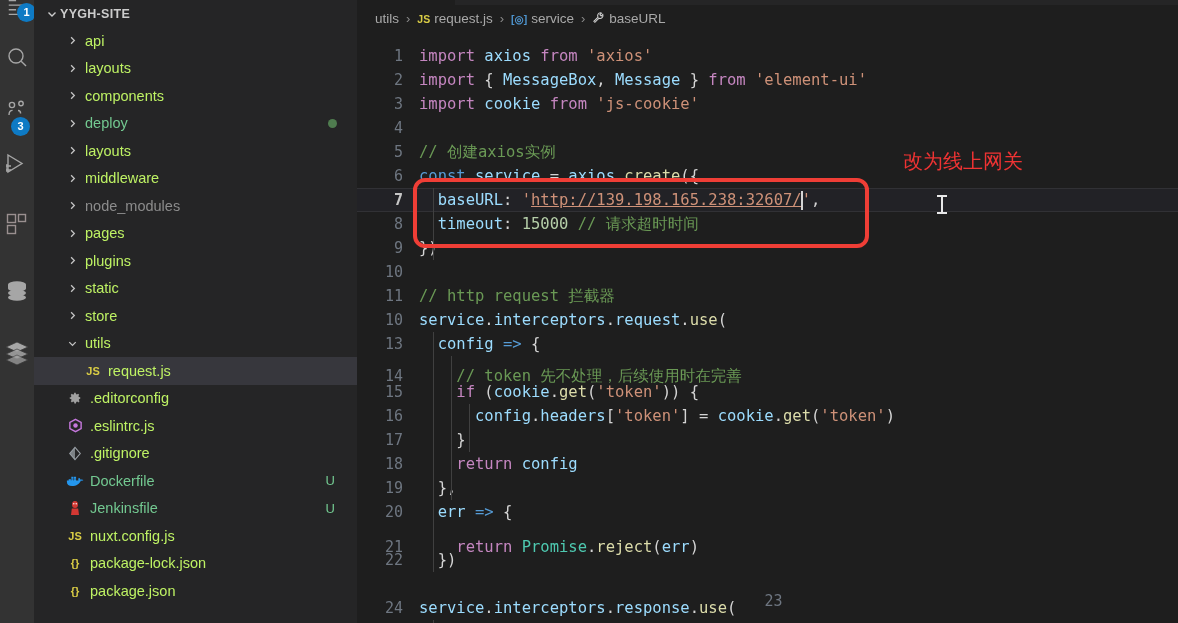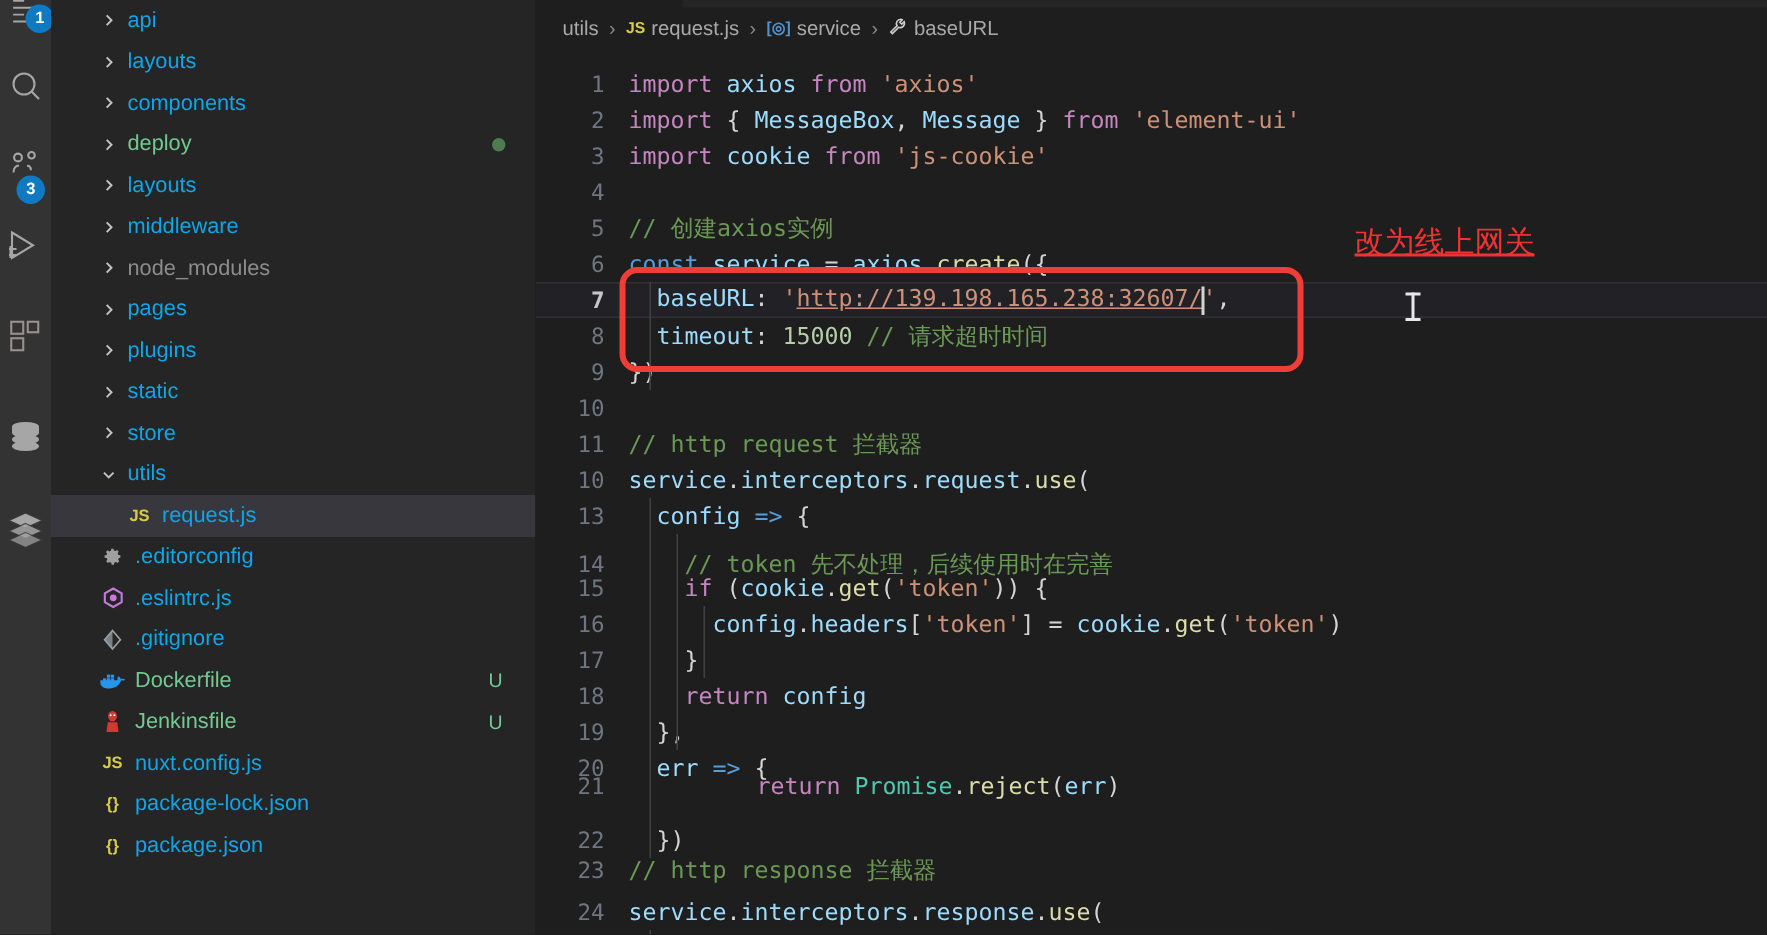--- a/index.html
+++ b/index.html
@@ -75,21 +75,21 @@
   .row .lbl { padding-left: 4px; }
   .row .u {
     position: absolute; right: 22px;
     font-size: 13px;
   }
   .dot {
     position: absolute; right: 20px;
     width: 9px; height: 9px; border-radius: 50%;
     background: #4f7c4f;
   }
-  .c-default { color: #0ea5e9; }
+  .c-default { color: #bef264; }
   .c-dim { color: #8c8c8c; }
   .c-green { color: #73c991; }
   .c-js { color: #d9cc45; }
   .c-json { color: #d9cc45; }
   .c-gear { color: #a0a0a0; }
   .c-eslint { color: #c678dd; }
   .c-git { color: #9aa0a6; }
   .c-docker { color: #2496ed; }
   .c-jenkins { color: #d33833; }
 
@@ -161,21 +161,20 @@
     border: 4px solid #ef3e36;
     border-radius: 12px;
     pointer-events: none;
   }
   .annot {
     position: absolute;
     color: #ef3333;
     font-size: 20px;
     font-family: "DejaVu Sans", sans-serif;
     white-space: nowrap;
-    text-decoration: underline;
   }
   .ibeam {
     position: absolute;
     width: 2px; height: 19px; background: #e8e8e8;
   }
   .ibeam::before, .ibeam::after {
     content: ""; position: absolute; left: -4px; width: 10px; height: 2px; background: #e8e8e8;
   }
   .ibeam::before { top: 0; }
   .ibeam::after { bottom: 0; }
@@ -238,20 +237,28 @@
     <div class="act-icon" style="top:332px">
       <svg width="26" height="26" viewBox="0 0 26 26" fill="#a6a6a6" stroke="#3a3a3a" stroke-width="0.8">
         <path d="M13 2 L24 7 L13 12 L2 7 Z"></path>
         <path d="M13 9 L24 14 L13 19 L2 14 Z" opacity="0.85"></path>
         <path d="M13 15 L24 20 L13 25 L2 20 Z" opacity="0.7"></path>
       </svg>
     </div>
   </div>
 
   <div class="sidebar">
+    <div class="root-row">
+      <span class="chev">
+        <svg width="12" height="12" viewBox="0 0 12 12" fill="none" stroke="#cccccc" stroke-width="1.4">
+            <path d="M2.5 4.5 L6 8 L9.5 4.5"></path>
+          </svg>
+      </span>
+      <span>YYGH-SITE</span>
+    </div>
     <div class="tree" id="tree">
         <div class="row">
           <span class="indent" style="width: 30px;"></span>
           <span class="tw">
             <svg width="11" height="11" viewBox="0 0 12 12" fill="none" stroke="#c5c5c5" stroke-width="1.4">
               <path d="M4.5 2.5 L8 6 L4.5 9.5"></path>
             </svg>
           </span>
           <span class="lbl c-default">api</span>
         </div>
@@ -486,23 +493,23 @@
         <div class="line" style="top: 252px;"><span class="lnum">11</span><span class="ltext"><span class="t-com">// http request 拦截器</span></span></div>
         <div class="line" style="top: 276px;"><span class="lnum">10</span><span class="ltext"><span class="t-var">service</span><span class="t-punct">.</span><span class="t-var">interceptors</span><span class="t-punct">.</span><span class="t-var">request</span><span class="t-punct">.</span><span class="t-fn">use</span><span class="t-punct">(</span></span></div>
         <div class="line" style="top: 300px;"><span class="lnum">13</span><span class="ltext"><span class="t-plain">  </span><span class="t-var">config</span><span class="t-plain"> </span><span class="t-kw2">=&gt;</span><span class="t-punct"> {</span></span></div>
         <div class="line" style="top: 332px;"><span class="lnum">14</span><span class="ltext"><span class="t-plain">    </span><span class="t-com">// token 先不处理，后续使用时在完善</span></span></div>
         <div class="line" style="top: 348px;"><span class="lnum">15</span><span class="ltext"><span class="t-plain">    </span><span class="t-kw">if</span><span class="t-punct"> (</span><span class="t-var">cookie</span><span class="t-punct">.</span><span class="t-fn">get</span><span class="t-punct">(</span><span class="t-str">'token'</span><span class="t-punct">)) {</span></span></div>
         <div class="line" style="top: 372px;"><span class="lnum">16</span><span class="ltext"><span class="t-plain">      </span><span class="t-var">config</span><span class="t-punct">.</span><span class="t-var">headers</span><span class="t-punct">[</span><span class="t-str">'token'</span><span class="t-punct">] = </span><span class="t-var">cookie</span><span class="t-punct">.</span><span class="t-fn">get</span><span class="t-punct">(</span><span class="t-str">'token'</span><span class="t-punct">)</span></span></div>
         <div class="line" style="top: 396px;"><span class="lnum">17</span><span class="ltext"><span class="t-punct">    }</span></span></div>
         <div class="line" style="top: 420px;"><span class="lnum">18</span><span class="ltext"><span class="t-plain">    </span><span class="t-kw">return</span><span class="t-plain"> </span><span class="t-var">config</span></span></div>
         <div class="line" style="top: 444px;"><span class="lnum">19</span><span class="ltext"><span class="t-punct">  },</span></span></div>
         <div class="line" style="top: 468px;"><span class="lnum">20</span><span class="ltext"><span class="t-plain">  </span><span class="t-var">err</span><span class="t-plain"> </span><span class="t-kw2">=&gt;</span><span class="t-punct"> {</span></span></div>
-        <div class="line" style="top: 480px; gap: 48px;"><span class="lnum">21</span><span class="ltext"><span class="t-plain">    </span><span class="t-kw">return</span><span class="t-plain"> </span><span class="t-class">Promise</span><span class="t-punct">.</span><span class="t-fn">reject</span><span class="t-punct">(</span><span class="t-var">err</span><span class="t-punct">)</span></span></div>
+        <div class="line" style="top: 503px;"><span class="lnum">21</span><span class="ltext"><span class="t-plain">    </span><span class="t-kw">return</span><span class="t-plain"> </span><span class="t-class">Promise</span><span class="t-punct">.</span><span class="t-fn">reject</span><span class="t-punct">(</span><span class="t-var">err</span><span class="t-punct">)</span></span></div>
         <div class="line" style="top: 516px;"><span class="lnum">22</span><span class="ltext"><span class="t-punct">  })</span></span></div>
-        <div class="line" style="top: 536px;"><span class="lnum">23</span><span class="ltext"><span class="t-com">// http response 拦截器</span></span></div>
+        <div class="line" style="top: 560px; flex-direction: column;"><span class="lnum">23</span><span class="ltext"><span class="t-com">// http response 拦截器</span></span></div>
         <div class="line" style="top: 564px;"><span class="lnum">24</span><span class="ltext"><span class="t-var">service</span><span class="t-punct">.</span><span class="t-var">interceptors</span><span class="t-punct">.</span><span class="t-var">response</span><span class="t-punct">.</span><span class="t-fn">use</span><span class="t-punct">(</span></span></div>
         <div class="line" style="top: 588px;"></div>
         <div class="active-border-t" style="top: 156px;"></div>
         <div class="active-border-b" style="top: 179px;"></div>
         <div class="indentguide" style="left: 76px; top: 156px; height: 72px;"></div>
         <div class="indentguide" style="left: 76px; top: 300px; height: 240px;"></div>
         <div class="indentguide" style="left: 94px; top: 324px; height: 144px;"></div>
         <div class="indentguide" style="left: 112px; top: 372px; height: 48px;"></div>
         <div class="indentguide" style="left: 76px; top: 588px; height: 24px;"></div>
       </div>

